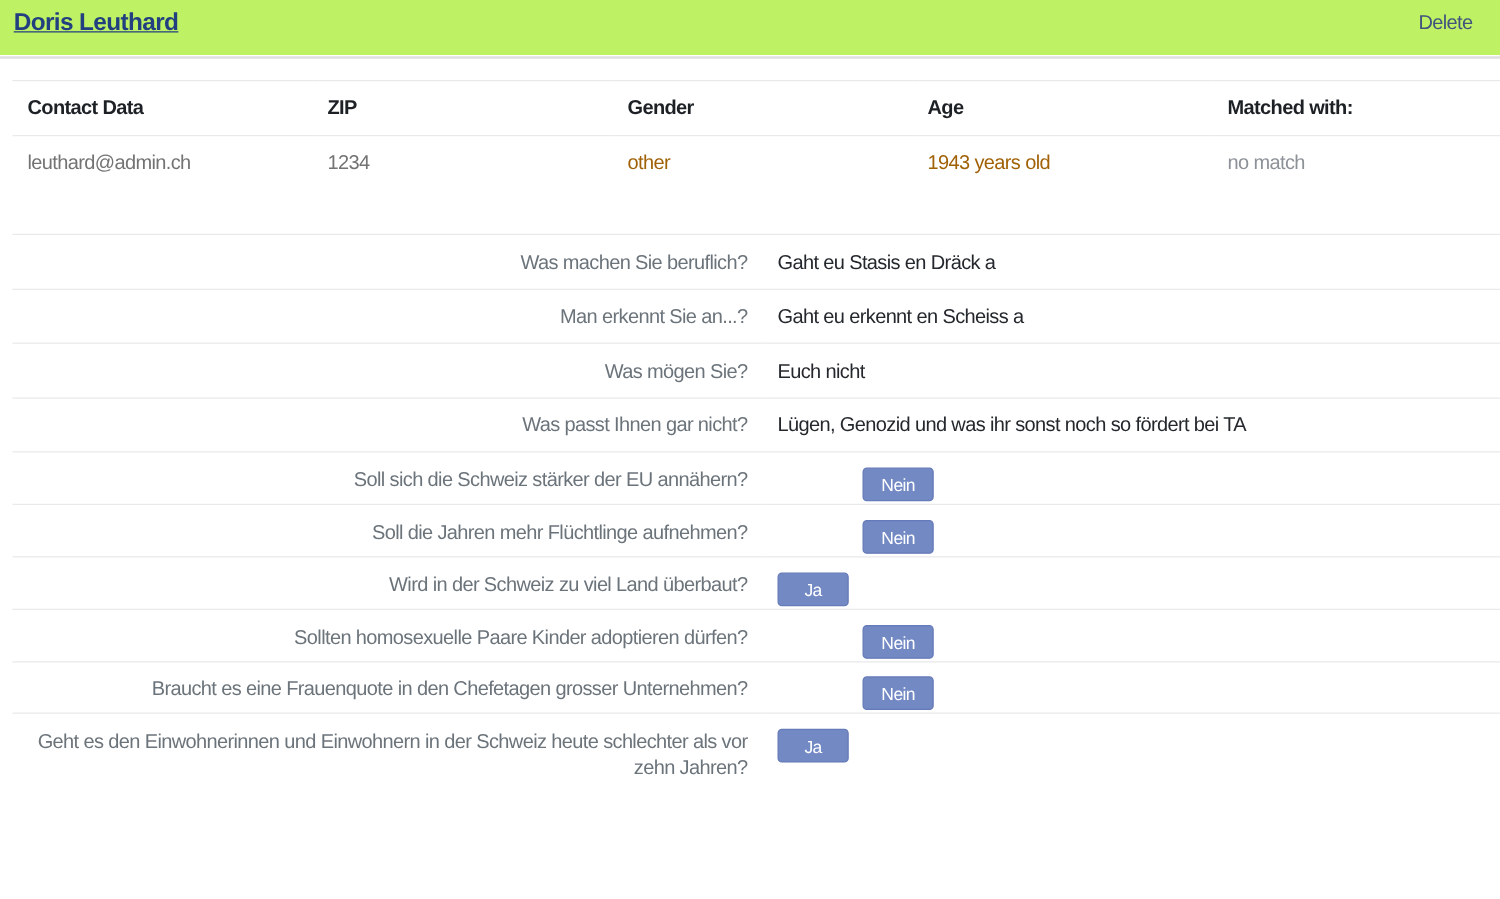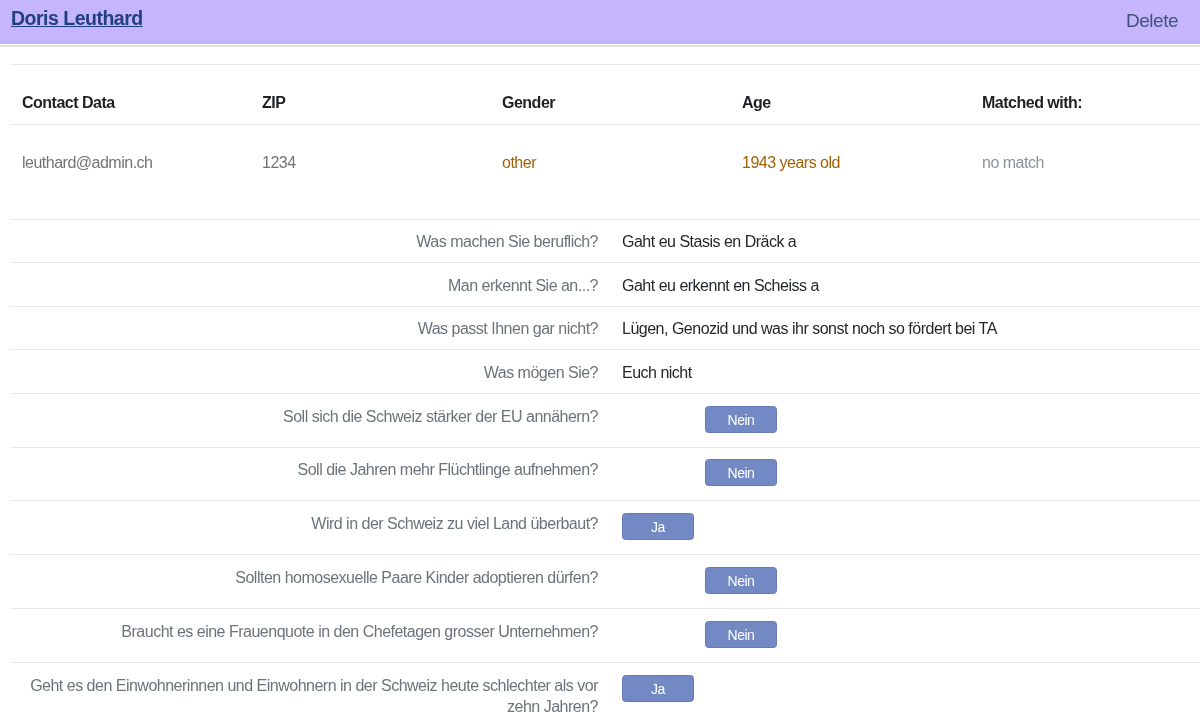--- a/index.html
+++ b/index.html
@@ -6,65 +6,65 @@
   html,body{margin:0;padding:0;}
   body{
     width:1200px;height:719px;background:#ffffff;overflow:hidden;
     font-family:"Liberation Sans",sans-serif;font-size:16px;letter-spacing:-0.5px;
     -webkit-font-smoothing:antialiased;transform:translateZ(0);
   }
 
   
   .topbar{
     position:relative;height:44px;box-sizing:border-box;
-    background:#c4b5fd;
+    background:#bef264;
   }
   .topbar-rule{height:1.5px;margin-top:1px;background:#e0e0e3;}
   .profile-title{
     position:absolute;left:11px;top:7px;
     font-size:19.5px;font-weight:bold;color:#223f80;
     text-decoration:underline;text-underline-offset:1px;cursor:pointer;
   }
   .delete-link{
     position:absolute;right:22px;top:10px;
-    font-size:19px;color:#42537e;cursor:pointer;
+    font-size:16px;color:#42537e;cursor:pointer;
   }
 
   
   .contact-table{
     border-collapse:collapse;table-layout:fixed;
     width:1190px;margin-left:10px;margin-top:17.5px;
   }
   .contact-table col.c{width:240px}
   .contact-table th,.contact-table td{
-    text-align:left;padding:29px 12px 11px;border-top:1px solid #e9e9ec;line-height:18.5px;
+    text-align:left;padding:13px 12px 11px;border-top:1px solid #e9e9ec;line-height:18.5px;
     font-weight:normal;vertical-align:middle;box-sizing:border-box;height:43.5px;
   }
   .contact-table th{font-weight:bold;color:#1d2125;}
   .contact-table td{color:#a16207;}
   .contact-table td.link{color:#737373;}
   .contact-table td.muted{color:#8d9298;}
 
   
   .answers-table{
     border-collapse:collapse;table-layout:fixed;
     width:1190px;margin-left:10px;margin-top:35.5px;
   }
   .answers-table col.q{width:600px}
   .answers-table col.a{width:590px}
   .answers-table td{
     border-top:1px solid #e9e9ec;padding:11.5px 12px 10.1px;
     vertical-align:top;box-sizing:border-box;line-height:21px;
   }
   .answers-table td.question{color:#6c747b;text-align:right;}
   .answers-table td.answer{color:#24282d;}
-  .answers-table tr.choice td{padding-top:11.8px;padding-bottom:14px;}
+  .answers-table tr.choice td{padding-top:11.8px;padding-bottom:2px;}
 
   .pill{
-    display:inline-block;width:72px;height:27px;line-height:26.5px;
+    display:inline-block;width:57px;height:27px;line-height:26.5px;
     text-align:center;border-radius:3.5px;font-size:14px;letter-spacing:-0.5px;
     color:#ffffff;background:#7289c4;border:1px solid #657ab8;
     box-sizing:border-box;cursor:pointer;vertical-align:top;
   }
   .pill.off{background:transparent;border-color:transparent;color:transparent;cursor:default;}
   .pill + .pill{margin-left:11px;}
 </style>
 </head>
 <body>
 
@@ -110,26 +110,26 @@
   <tbody>
   <tr>
         <td class="question">Was machen Sie beruflich?</td>
         <td class="answer">Gaht eu Stasis en Dräck a</td>
       </tr>
       <tr>
         <td class="question">Man erkennt Sie an...?</td>
         <td class="answer">Gaht eu erkennt en Scheiss a</td>
       </tr>
       <tr>
+        <td class="question">Was mögen Sie?</td>
+        <td class="answer">Euch nicht</td>
+      </tr>
+      <tr>
         <td class="question">Was passt Ihnen gar nicht?</td>
         <td class="answer">Lügen, Genozid und was ihr sonst noch so fördert bei TA</td>
-      </tr>
-      <tr>
-        <td class="question">Was mögen Sie?</td>
-        <td class="answer">Euch nicht</td>
       </tr>
       <tr class="choice">
         <td class="question">Soll sich die Schweiz stärker der EU annähern?</td>
         <td class="choices"><span class="pill off">Ja</span><span class="pill selected">Nein</span></td>
       </tr>
       <tr class="choice">
         <td class="question">Soll die Jahren mehr Flüchtlinge aufnehmen?</td>
         <td class="choices"><span class="pill off">Ja</span><span class="pill selected">Nein</span></td>
       </tr>
       <tr class="choice">

